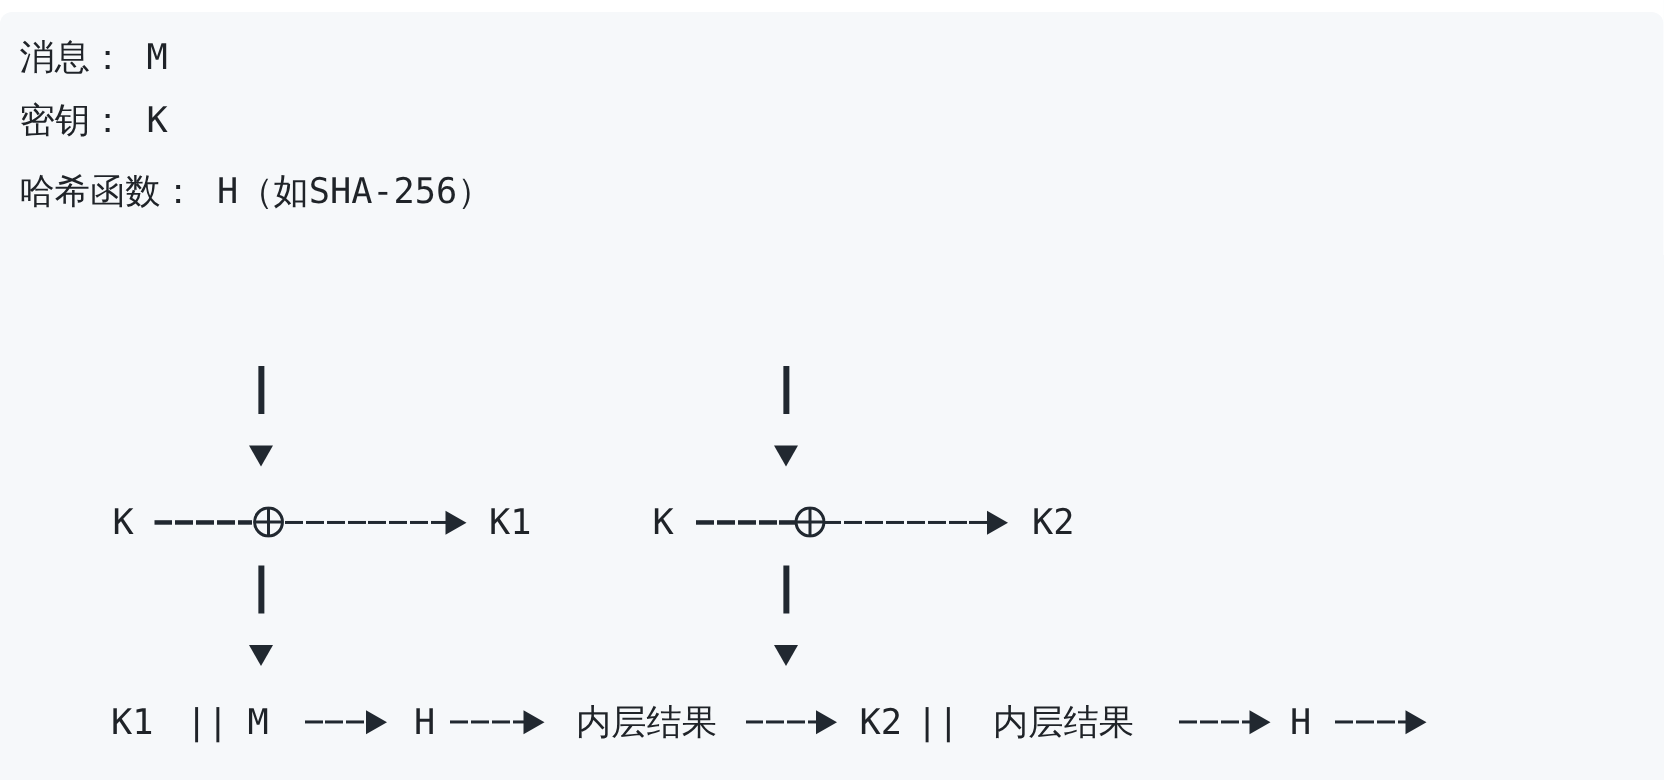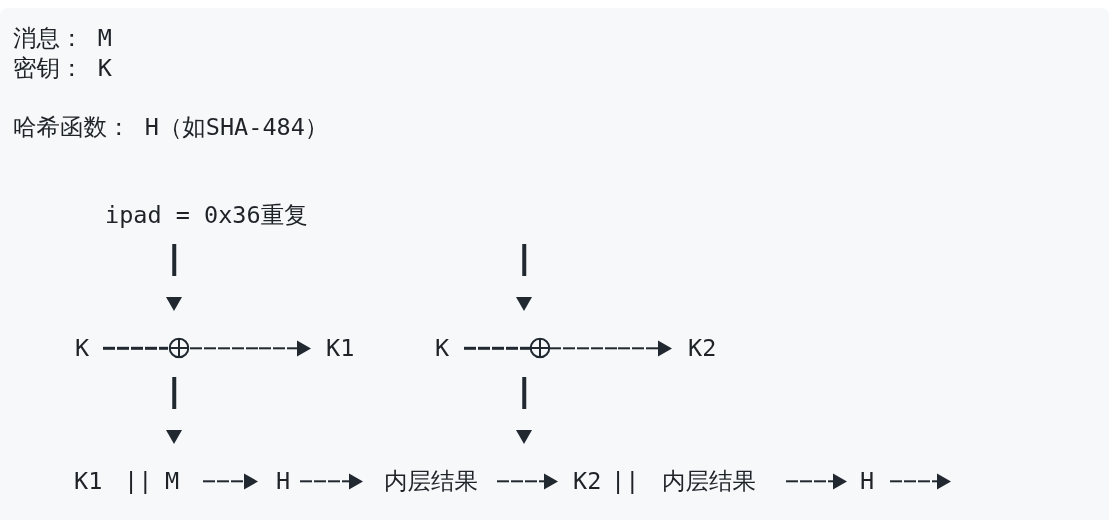--- a/index.html
+++ b/index.html
@@ -33,29 +33,28 @@
 </style>
 </head>
 <body>
 
 <div class="canvas">
   <div class="panel"></div>
 
   <div class="line" style="top:16px">
     <span class="seg" style="left:13px">消息： M</span>
   </div>
-  <div class="line" style="top:46px">
+  <div class="line" style="top:58px">
     <span class="seg" style="left:13px">密钥： K</span>
   </div>
   <div class="line" style="top:104.7px">
-    <span class="seg" style="left:13px">哈希函数： H（如SHA-484）</span>
+    <span class="seg" style="left:13px">哈希函数： H（如SHA-256）</span>
   </div>
 
   <div class="line" style="top:193.3px">
-    <span class="seg" style="left:105px">ipad = 0x36重复</span>
   </div>
 
   <div class="line" style="top:237.7px">
     <div class="vline" style="left:174px"></div>
     <div class="vline" style="left:524px"></div>
   </div>
   <div class="line" style="top:282px">
     <div class="tri-down" style="left:174px"></div>
     <div class="tri-down" style="left:524px"></div>
   </div>

